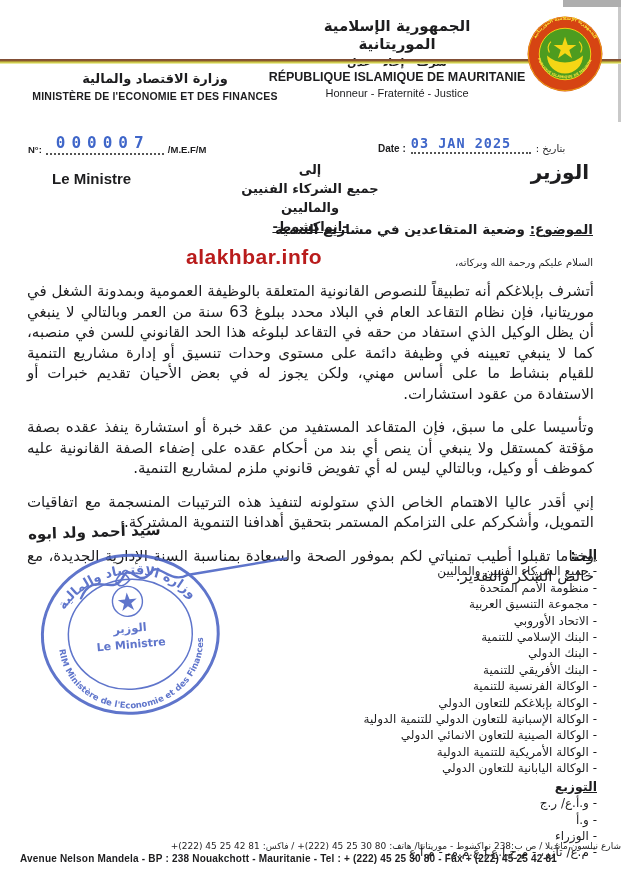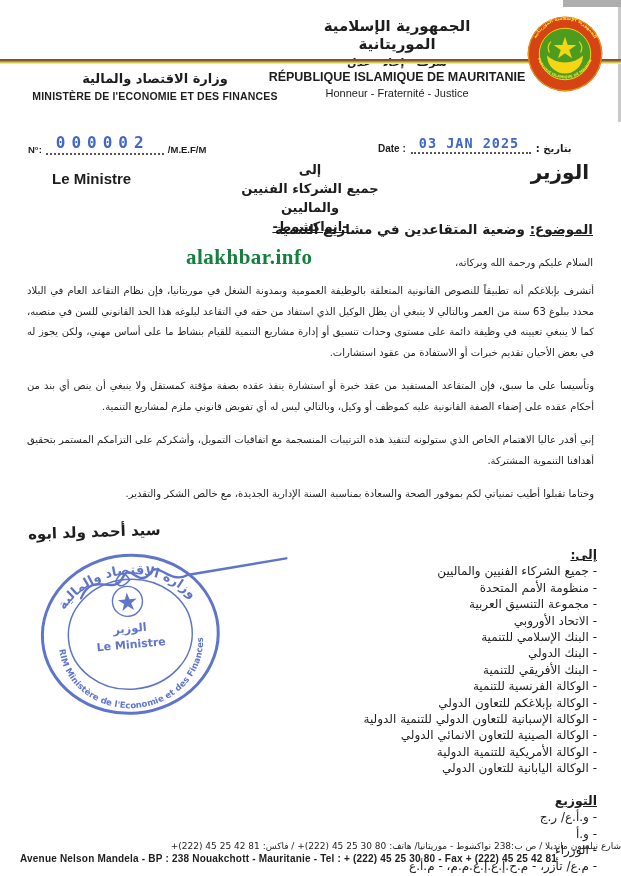--- a/index.html
+++ b/index.html
@@ -31,50 +31,50 @@
   .emblem{top:15px;left:526px;width:78px;height:78px;}
 
   
   .ref-left{top:137px;left:28px;display:flex;align-items:flex-end;font-size:9.5px;font-weight:bold;}
   .ref-dots{display:inline-block;width:118px;border-bottom:2px dotted #555;position:relative;height:16px;margin:0 4px;}
   .ref-number{position:absolute;left:10px;bottom:1px;
     font-family:"DejaVu Sans Mono",monospace;font-size:16px;font-weight:bold;
     color:#3f66c9;letter-spacing:6px;white-space:nowrap;}
   .ref-right{top:137px;left:378px;display:flex;align-items:flex-end;font-size:10px;font-weight:bold;}
   .date-line{display:inline-block;width:120px;border-bottom:2px dotted #555;position:relative;height:15px;margin:0 5px;}
-  .date-value{position:absolute;left:8px;bottom:1px;font-family:"DejaVu Sans Mono",monospace;
+  .date-value{position:absolute;left:0;bottom:1px;font-family:"DejaVu Sans Mono",monospace;
     font-size:13.5px;font-weight:bold;color:#3f66c9;letter-spacing:1px;white-space:nowrap;}
-  .date-ar{font-size:10px;font-weight:bold;}
+  .date-ar{font-size:10px;font-weight:normal;}
 
   
   .minister-ar{top:160px;right:32px;font-size:20px;font-weight:bold;}
   .minister-fr{top:170px;left:52px;font-size:15px;font-weight:bold;}
   .to-block{top:160px;left:225px;width:170px;text-align:center;font-size:13px;font-weight:bold;line-height:19px;}
   .to-city{text-decoration:underline;}
 
   
   .subject{top:221px;right:28px;font-size:13.5px;font-weight:bold;text-align:center;}
   .subject-label{text-decoration:underline;}
   .salutation{top:257px;right:28px;font-size:10px;text-align:center;}
-  .watermark{top:245px;left:186px;font-size:21px;font-weight:bold;color:#15803d;
-    font-family:Liberation Serif, serif;letter-spacing:0.5px;}
-
-  
-  .body-text{top:281px;left:27px;width:567px;text-align:justify;font-size:10px;line-height:20.5px;}
+  .watermark{top:245px;left:186px;font-size:21px;font-weight:bold;color:#b91c1c;
+    font-family:Liberation Sans, sans-serif;letter-spacing:0.5px;}
+
+  
+  .body-text{top:281px;left:27px;width:567px;text-align:justify;font-size:15px;line-height:20.5px;}
   .body-text p{margin:0 0 13px 0;}
   .signature-name{top:523px;left:28px;font-size:15px;font-weight:bold;transform:rotate(-2deg);}
 
   
   .stamp{top:543px;left:24px;width:286px;height:172px;transform:rotate(-5deg);opacity:0.88;}
 
   
   .right-col{top:547px;right:24px;width:330px;text-align:right;font-size:12px;line-height:16.4px;}
   .col-heading{font-weight:bold;text-decoration:underline;font-size:12.5px;}
   .rec-item{font-weight:500;}
-  .dist-block{margin-top:16px;}
+  .dist-block{margin-top:2px;}
 
   
   .footer{top:841px;left:0;width:621px;}
   .footer-ar{font-size:9px;direction:rtl;}
   .footer-fr{font-size:10px;font-weight:bold;margin-top:2px;letter-spacing:0.2px;margin-left:20px;}
 </style>
 </head>
 <body>
 
 <div class="page">
@@ -114,21 +114,21 @@
       <textPath href="#em-bot" startOffset="50%" text-anchor="middle">REPUBLIQUE ISLAMIQUE DE MAURITANIE</textPath>
     </text>
     <polygon fill="#f5d615" points="50,28 53.5,38.5 64.5,38.5 55.5,45 59,55.5 50,49 41,55.5 44.5,45 35.5,38.5 46.5,38.5"></polygon>
     <path fill="#f5d615" d="M27,52 A23,23 0 0 0 73,52 A30,25 0 0 1 27,52 Z"></path>
     <path d="M30,48 q-4,-8 2,-14 M70,48 q4,-8 -2,-14" stroke="#f5d615" stroke-width="1.4" fill="none"></path>
   </svg>
 
   <div class="abs ref-left latin">
     <span>N°:</span>
     <span class="ref-dots">
-      <span class="ref-number">000002</span>
+      <span class="ref-number">000007</span>
     </span>
     <span>/M.E.F/M</span>
   </div>
 
   <div class="abs ref-right latin">
     <span>Date :</span>
     <span class="date-line">
       <span class="date-value">03 JAN 2025</span>
     </span>
     <span class="date-ar ar">بتاريخ :</span>

